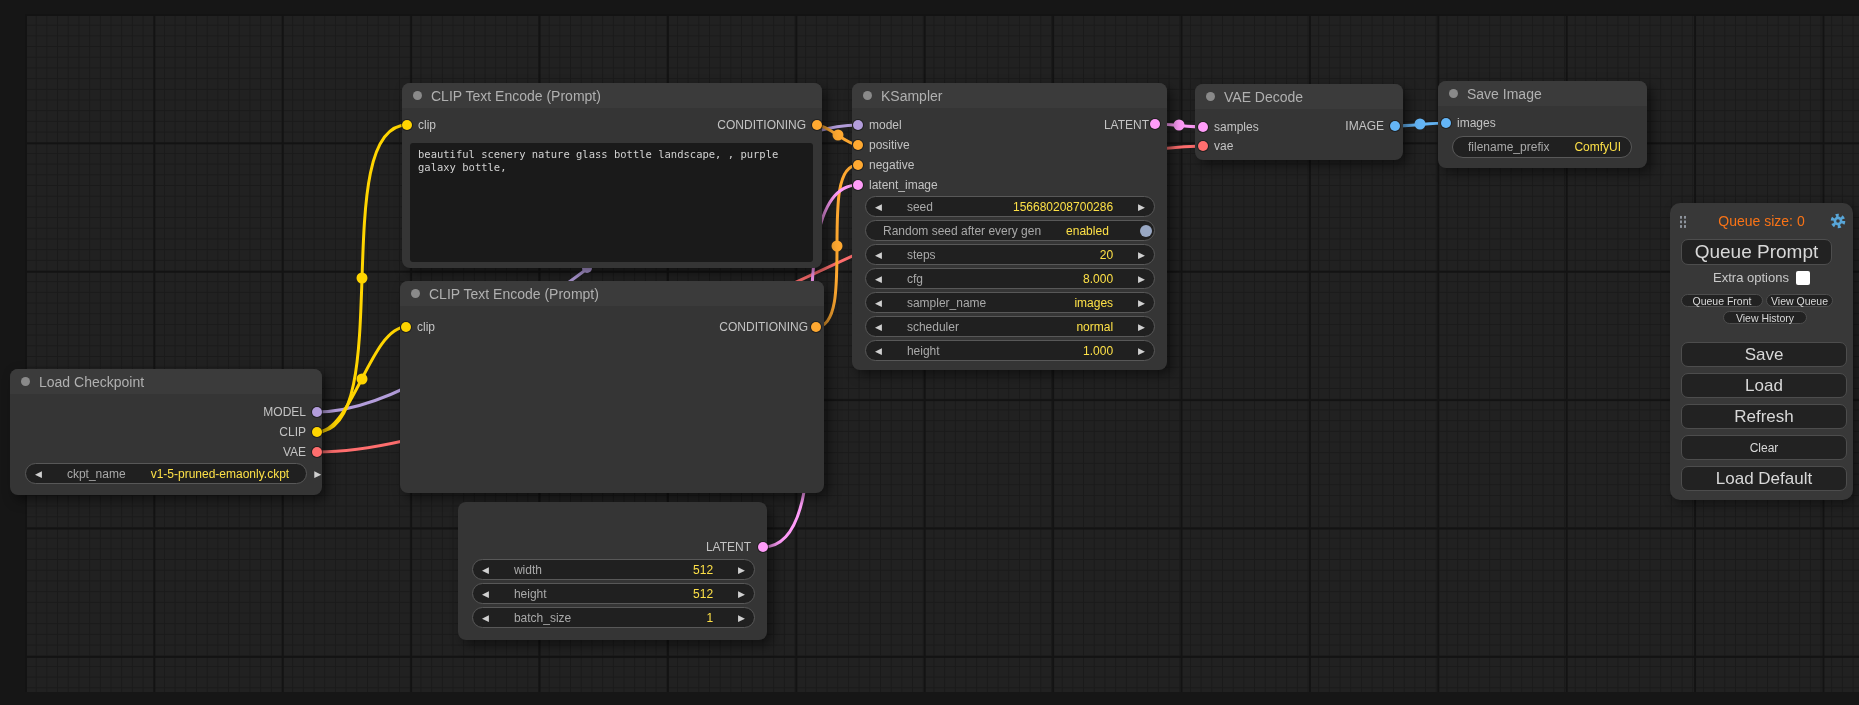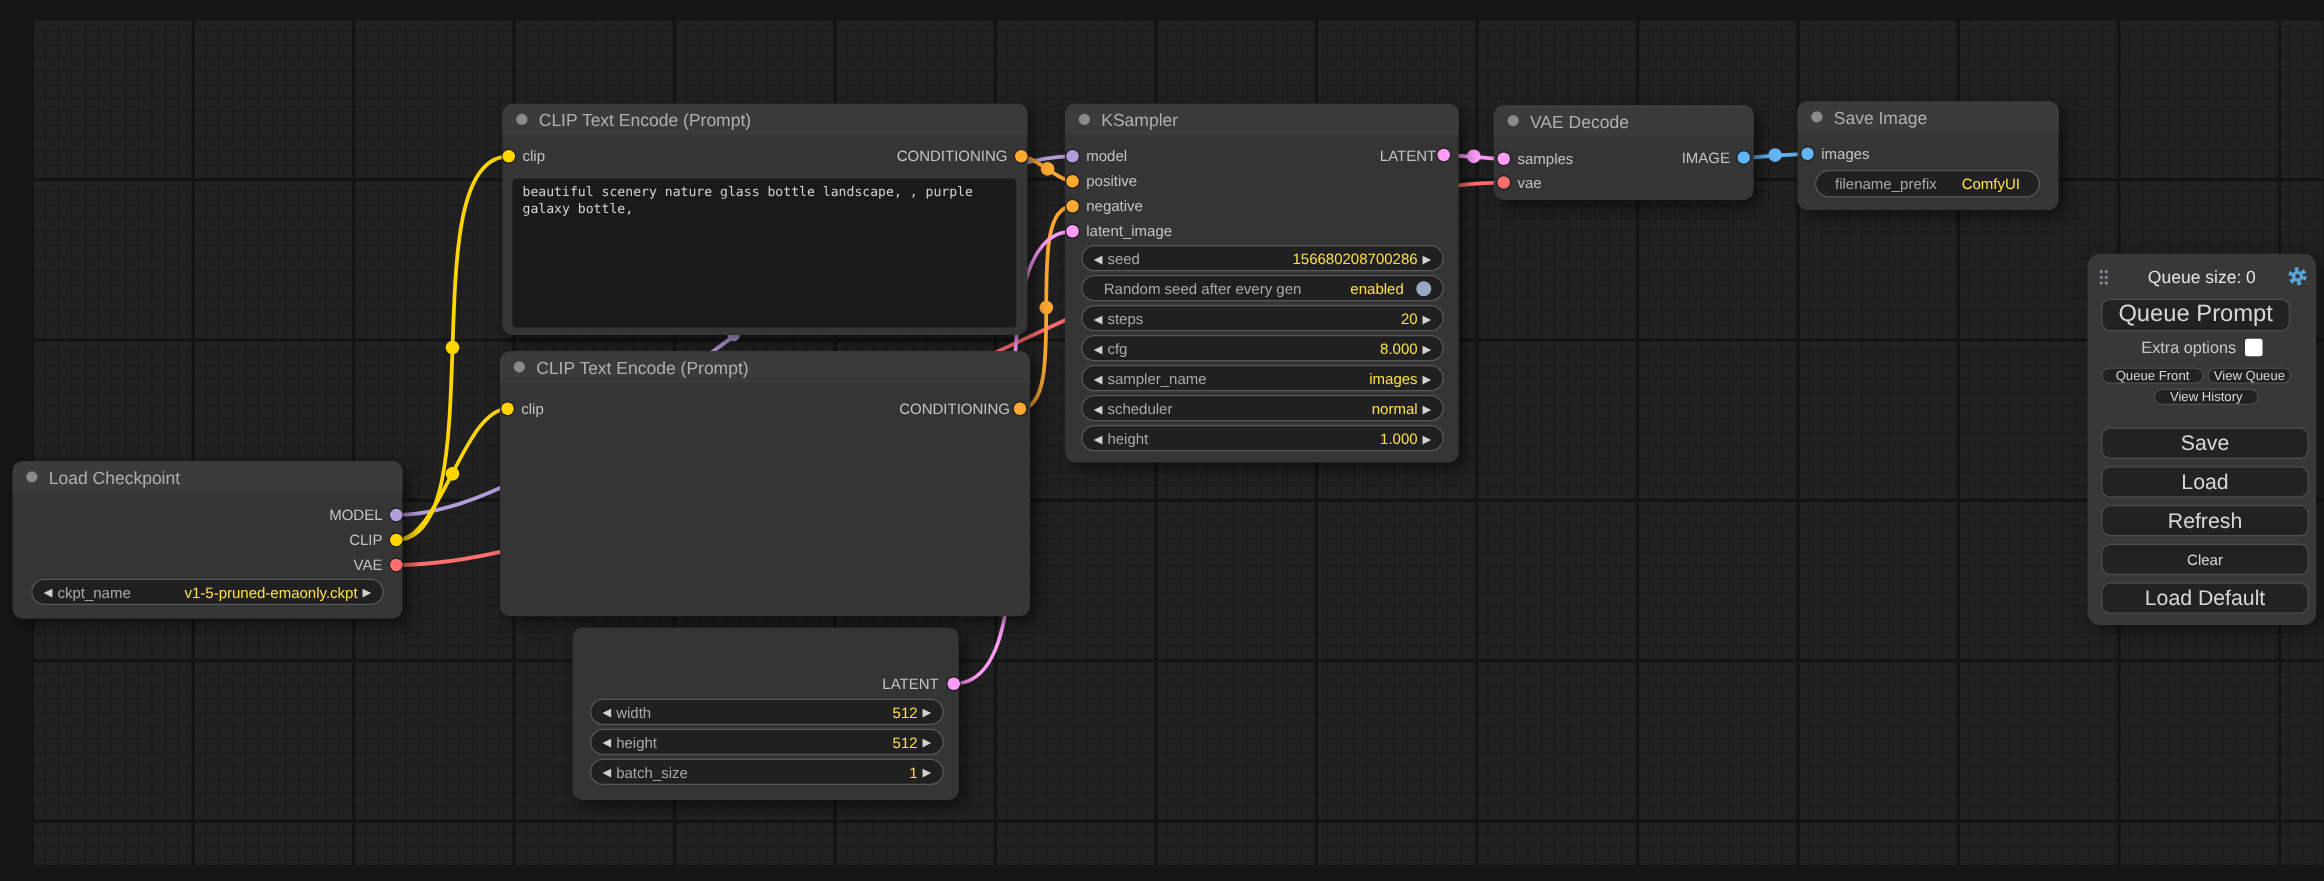--- a/index.html
+++ b/index.html
@@ -16,34 +16,34 @@
   #wires{position:absolute;left:0;top:0;z-index:1;}
   #wires path{fill:none;stroke-width:3px;stroke-linecap:round;}
   .node{position:absolute;background:#353535;border-radius:8px;z-index:2;
     box-shadow:5px 5px 12px rgba(0,0,0,.5);}
   .ntitle{height:25px;background:#3b3b3b;border-radius:8px 8px 0 0;display:flex;align-items:center;
     padding:0 11px;gap:9px;font-size:14px;color:#b0b0b0;white-space:nowrap;}
   .ndot{width:9px;height:9px;border-radius:50%;flex:0 0 auto;}
   .pdot{position:absolute;width:10px;height:10px;border-radius:50%;box-shadow:0 0 0 1px rgba(15,15,15,.55);}
   .plabel{position:absolute;font-size:12px;line-height:16px;color:#c3c3c3;white-space:nowrap;}
   .widget{position:absolute;height:21px;background:#202020;border:1px solid #585858;border-radius:11px;
-    display:flex;align-items:center;padding:0 9px;box-sizing:border-box;font-size:12px;gap:4px;white-space:nowrap;}
+    display:flex;align-items:center;padding:0 9px;box-sizing:border-box;font-size:12px;gap:25px;white-space:nowrap;}
   .arrow{font-size:9px;color:#d0d0d0;}
   .wlabel{color:#a9a9a9;}
   .wvalue{margin-left:auto;color:#fde047;}
   .toggle{width:12px;height:12px;border-radius:50%;margin-left:6px;flex:0 0 auto;}
   .textarea{position:absolute;background:#1a1a1a;border-radius:3px;color:#d2d2d2;
     font-family:"DejaVu Sans Mono",monospace;font-size:10.5px;line-height:12.8px;
     padding:5px 8px;box-sizing:border-box;white-space:pre-wrap;word-break:break-word;}
   #panel{position:absolute;left:1670px;top:203px;width:183px;height:297px;background:#383838;
     border-radius:10px;z-index:3;box-shadow:4px 4px 12px rgba(0,0,0,.45);}
   .pbtn{position:absolute;background:#222222;border:1px solid #4d4d4d;border-radius:7px;color:#d8d8d8;
     display:flex;align-items:center;justify-content:center;box-sizing:border-box;cursor:default;}
   .pill{border-radius:10px;font-size:10.5px;}
-  .qsize{position:absolute;left:0;right:0;top:10px;text-align:center;font-size:14px;color:#e5e5e5;}
+  .qsize{position:absolute;left:0;right:0;top:10px;text-align:center;font-size:14px;color:#f97316;}
   .draghandle{position:absolute;left:9px;top:12px;width:8px;height:14px;
     background-image:radial-gradient(circle,#8d939c 1.1px,transparent 1.3px);background-size:4px 4.6px;}
   .checkbox{width:14px;height:14px;background:#ffffff;border-radius:2px;margin-left:7px;flex:0 0 auto;}
   .extrarow{position:absolute;left:0;right:0;top:67px;display:flex;align-items:center;justify-content:center;
     font-size:13px;color:#c9c9c9;}
   .gear{position:absolute;right:7px;top:10px;width:16px;height:16px;}
 </style>
 </head>
 <body>
 

